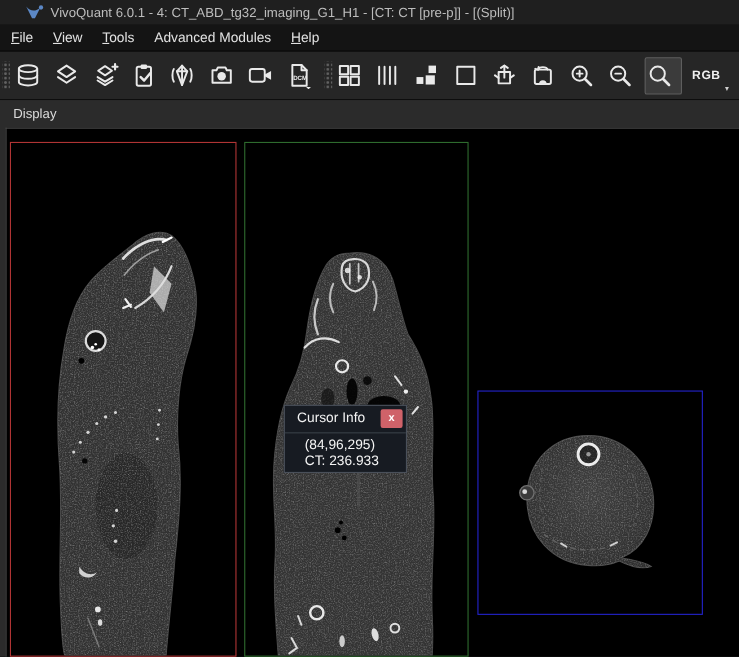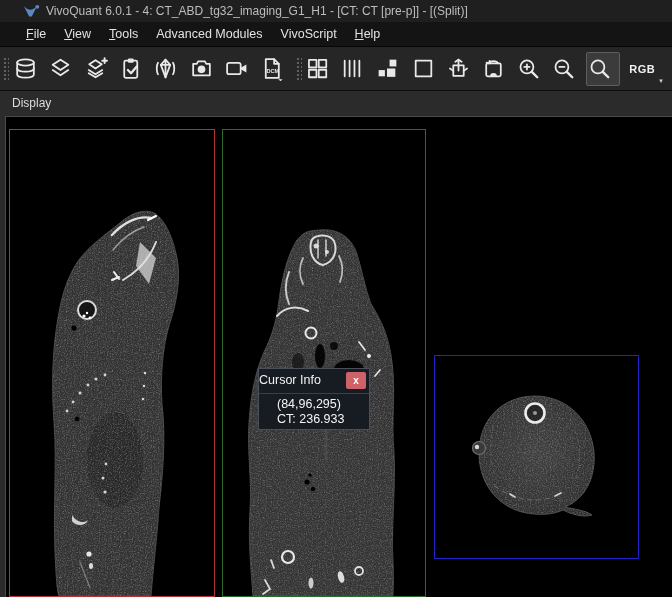--- a/index.html
+++ b/index.html
@@ -7,21 +7,21 @@
   .app{position:absolute;inset:0;width:672px;height:597px;background:#2b2b2b;}
 
   
   .titlebar{position:absolute;left:0;top:0;width:672px;height:22px;background:#1f1f1f;
     display:flex;align-items:center;gap:6px;padding-left:23px;box-sizing:border-box;}
   .app-logo{width:17px;height:14px;flex:0 0 auto;}
   .title-text{color:#bdbdbd;font-size:12px;white-space:nowrap;}
 
   
   .menubar{position:absolute;left:0;top:22px;width:672px;height:25px;background:#141414;
-    border-bottom:1px solid #040404;display:flex;align-items:center;box-sizing:border-box;padding-left:17px;}
+    border-bottom:1px solid #040404;display:flex;align-items:center;box-sizing:border-box;padding-left:1px;}
   .menu-item{color:#e2e2e2;font-size:12.5px;padding:4px 9px;}
   .menu-item u{text-decoration:underline;}
 
   
   .toolbar{position:absolute;left:0;top:47px;width:672px;height:44px;background:#262626;
     border-bottom:1px solid #0d0d0d;display:flex;align-items:center;box-sizing:border-box;}
   .handle{width:7px;height:25px;margin:0 2px;flex:0 0 auto;
     background-image:radial-gradient(circle,#626262 1px,transparent 1.35px);
     background-size:4px 4px;background-position:1px 1px;}
   .tbtn{width:34px;height:34px;margin:0 .6px;flex:0 0 auto;display:flex;align-items:center;
@@ -41,21 +41,21 @@
   .panel{position:absolute;box-sizing:border-box;border:1px solid #444;background:#000;}
   .panel svg{display:block;width:100%;height:100%;}
   .panel-sagittal{left:9px;top:129px;width:206px;height:468px;}
   .panel-coronal{left:222px;top:129px;width:204px;height:468px;}
   .panel-axial{left:434px;top:355px;width:205px;height:204px;}
 
   
   .cursor-info{position:absolute;left:258px;top:368px;width:112px;height:62px;
     background:#171b22;border:1px solid #4a505a;box-sizing:border-box;z-index:20;}
   .ci-header{position:relative;height:24px;border-bottom:1px solid #3a4048;}
-  .ci-title{position:absolute;left:0;right:26px;top:4px;color:#f2f2f2;font-size:12.5px;}
+  .ci-title{position:absolute;left:0;right:26px;top:4px;text-align:center;color:#f2f2f2;font-size:12.5px;}
   .ci-close{position:absolute;right:3px;top:3px;width:20px;height:17px;background:#cf6269;
     border-radius:2px;color:#fff;font-size:10px;font-weight:bold;text-align:center;line-height:17px;}
   .ci-body{padding:3px 18px;color:#f5f5f5;font-size:12.5px;line-height:15px;}
 </style>
 </head>
 <body>
 
 <div class="app">
 
   <div class="titlebar">
@@ -64,21 +64,20 @@
       <circle cx="16.8" cy="3.1" r="2.3" fill="#5b87c5"></circle>
     </svg>
     <span class="title-text">VivoQuant 6.0.1 - 4: CT_ABD_tg32_imaging_G1_H1 - [CT: CT [pre-p]] - [(Split)]</span>
   </div>
 
   <nav class="menubar" id="menubar">
       <div class="menu-item"><u>F</u>ile</div>
       <div class="menu-item"><u>V</u>iew</div>
       <div class="menu-item"><u>T</u>ools</div>
       <div class="menu-item">Advanced Modules</div>
-      <div class="menu-item">VivoScript</div>
       <div class="menu-item"><u>H</u>elp</div>
     </nav>
 
   <div class="toolbar" id="toolbar">
       <div class="handle"></div>
       <div class="tbtn">
         <svg viewBox="0 0 24 24">
           <g fill="none" stroke="#e9e9e9" stroke-width="1.7" stroke-linecap="round" stroke-linejoin="round">
             <ellipse cx="12" cy="6.2" rx="8" ry="3"></ellipse>
             <path d="M4 6.2v11.6c0 1.7 3.6 3 8 3s8-1.3 8-3V6.2"></path>

